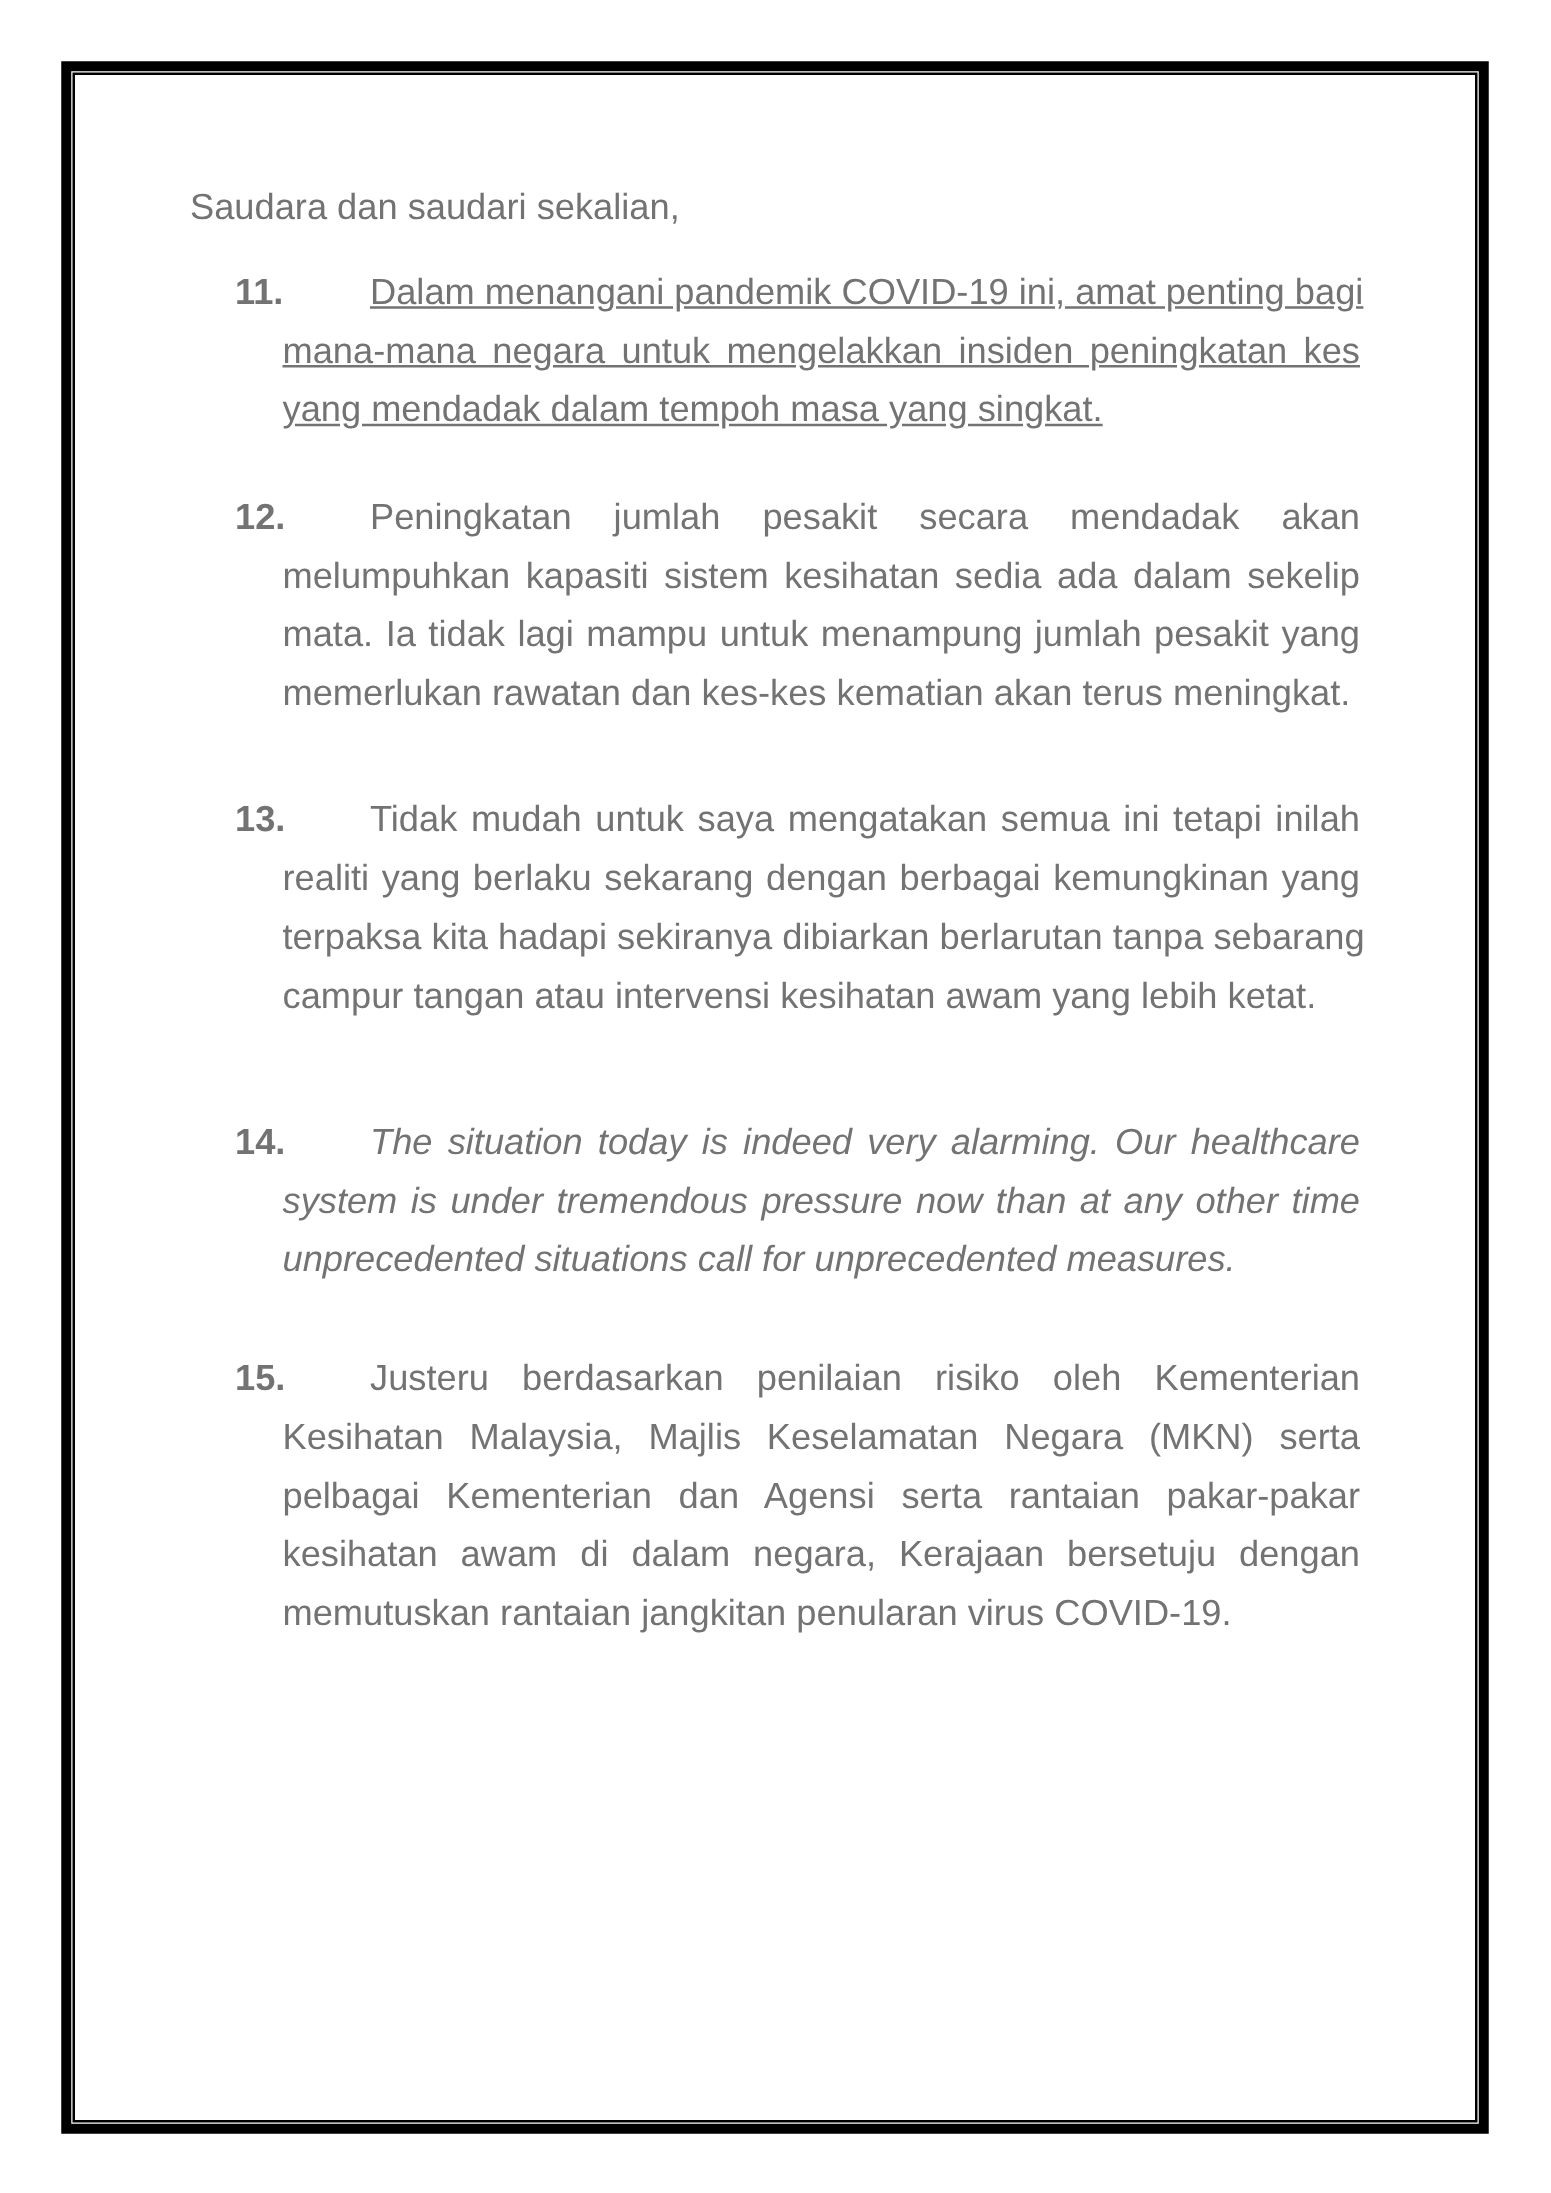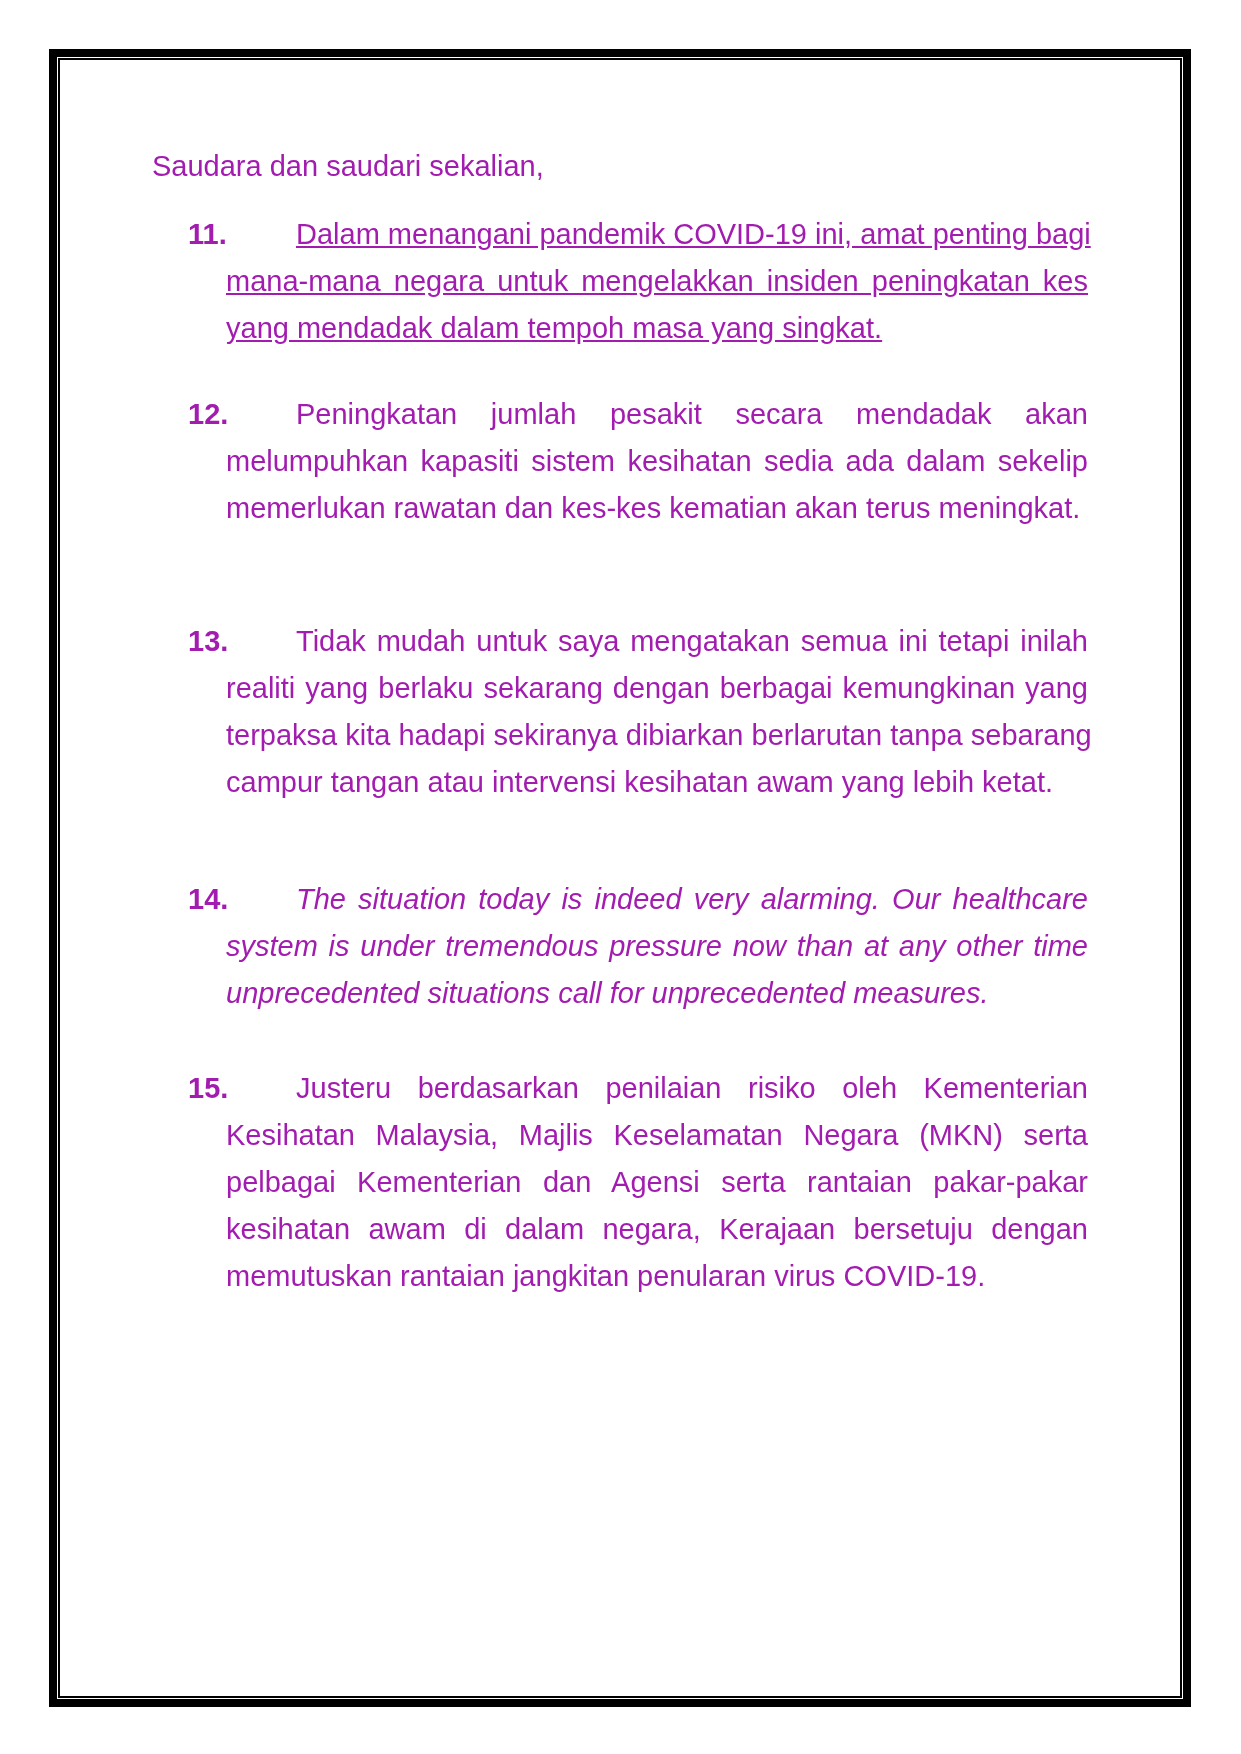--- a/index.html
+++ b/index.html
@@ -5,21 +5,21 @@
   html, body {
     margin: 0;
     padding: 0;
     background: #ffffff;
   }
   .page {
     position: relative;
     width: 1241px;
     height: 1754px;
     background: #ffffff;
-    color: #a21caf;
+    color: #737373;
     font-family: "Liberation Sans", "DejaVu Sans", sans-serif;
     overflow: hidden;
   }
   
   .frame-outer {
     position: absolute;
     left: 49px;
     top: 49px;
     width: 1142px;
     height: 1658px;
@@ -58,21 +58,21 @@
     float: left;
     width: 108px;
     font-weight: bold;
     font-style: normal;
     text-align: left;
   }
   .para-italic .line { font-style: italic; }
   
   .p-0 { margin-top: 21px; text-decoration: underline; }
   .p-1 { margin-top: 39px; }
-  .p-2 { margin-top: 86px; }
+  .p-2 { margin-top: 54px; }
   .p-3 { margin-top: 70px; }
   .p-4 { margin-top: 48px; }
 </style>
 </head>
 <body>
 
 <div class="page">
   <div class="frame-outer">
     <div class="frame-inner"></div>
   </div>
@@ -81,20 +81,21 @@
     <div class="salutation">Saudara dan saudari sekalian,</div>
     <div id="paragraphs">
         <div class="para p-0">
           <div class="line line-first"><span class="num">11.</span><span>Dalam menangani pandemik COVID-19 ini, amat penting bagi</span></div>
           <div class="line line-rest"><span>mana-mana negara untuk mengelakkan insiden peningkatan kes</span></div>
           <div class="line line-rest line-last"><span>yang mendadak dalam tempoh masa yang singkat.</span></div>
         </div>
         <div class="para p-1">
           <div class="line line-first"><span class="num">12.</span><span>Peningkatan jumlah pesakit secara mendadak akan</span></div>
           <div class="line line-rest"><span>melumpuhkan kapasiti sistem kesihatan sedia ada dalam sekelip</span></div>
+          <div class="line line-rest"><span>mata. Ia tidak lagi mampu untuk menampung jumlah pesakit yang</span></div>
           <div class="line line-rest line-last"><span>memerlukan rawatan dan kes-kes kematian akan terus meningkat.</span></div>
         </div>
         <div class="para p-2">
           <div class="line line-first"><span class="num">13.</span><span>Tidak mudah untuk saya mengatakan semua ini tetapi inilah</span></div>
           <div class="line line-rest"><span>realiti yang berlaku sekarang dengan berbagai kemungkinan yang</span></div>
           <div class="line line-rest"><span>terpaksa kita hadapi sekiranya dibiarkan berlarutan tanpa sebarang</span></div>
           <div class="line line-rest line-last"><span>campur tangan atau intervensi kesihatan awam yang lebih ketat.</span></div>
         </div>
         <div class="para p-3 para-italic">
           <div class="line line-first"><span class="num">14.</span><span>The situation today is indeed very alarming. Our healthcare</span></div>

